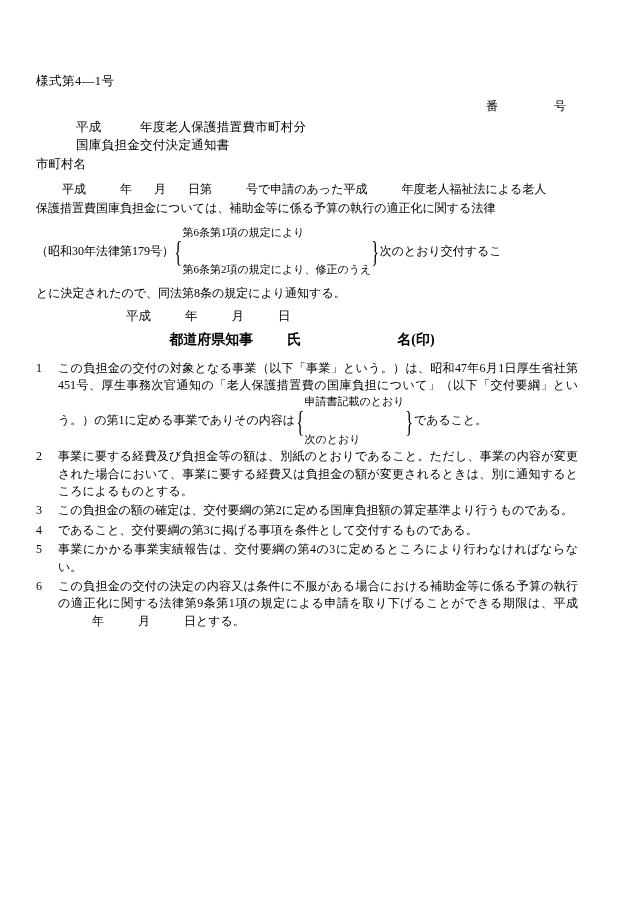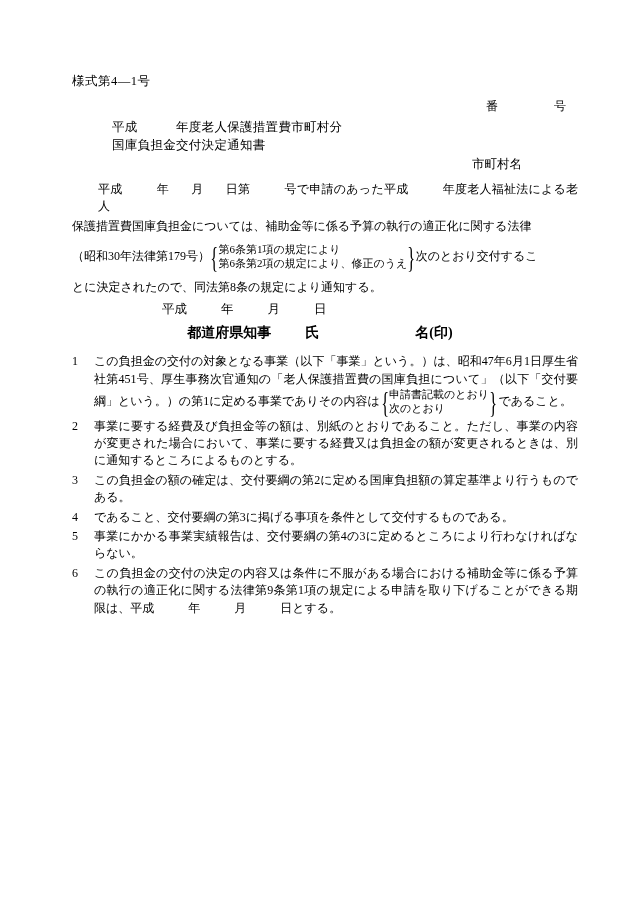--- a/index.html
+++ b/index.html
@@ -14,21 +14,21 @@
     color: #000000;
     font-size: 11.5px;
     line-height: 1.45;
     -webkit-font-smoothing: antialiased;
   }
   .page {
     position: relative;
     width: 630px;
     height: 646px;
     box-sizing: border-box;
-    padding: 72px 52px 0 72px;
+    padding: 72px 52px 0 36px;
   }
   .form-no {
     font-size: 12.5px;
     letter-spacing: 0.5px;
     margin-bottom: 8px;
   }
   .ban-go-line {
     display: flex;
     justify-content: flex-end;
     gap: 56px;
@@ -37,21 +37,21 @@
     margin-bottom: 2px;
   }
   .center-line {
     font-size: 12.5px;
     letter-spacing: 0.3px;
   }
   .center-line.indent {
     padding-left: 40px;
   }
   .right-line {
-    text-align: right;
+    text-align: left;
     padding-right: 56px;
     font-size: 12.5px;
     margin-top: 1px;
   }
   .sp {
     display: inline-block;
   }
   .sp-s { width: 22px; }
   .sp-m { width: 34px; }
   .sp-l { width: 48px; }
@@ -84,20 +84,21 @@
     transform: scaleX(0.55);
     margin: 0 -3px;
     font-family: "Liberation Serif", serif;
   }
   .stack {
     display: inline-flex;
     flex-direction: column;
     line-height: 1.25;
     font-size: 11px;
     white-space: nowrap;
+    gap: 24px;
   }
   .tail {
     white-space: nowrap;
   }
   .date-line {
     margin-top: 4px;
     padding-left: 90px;
     font-size: 12.5px;
   }
   .gov-line {

